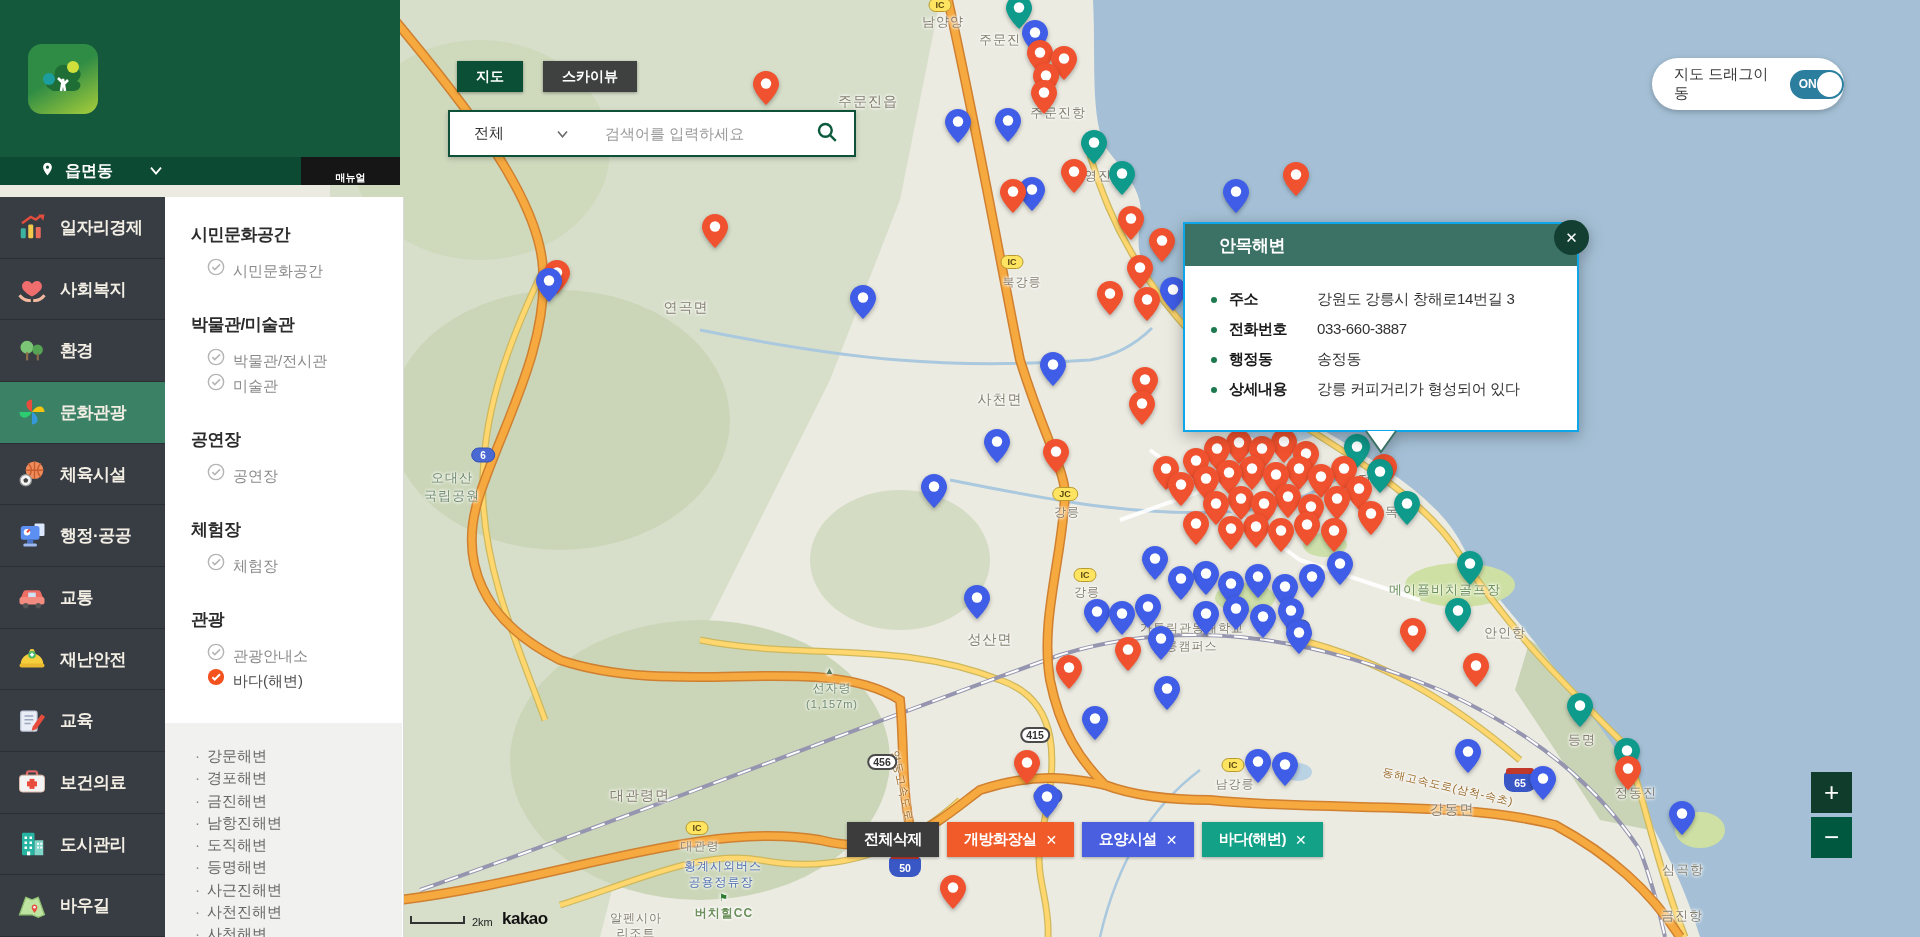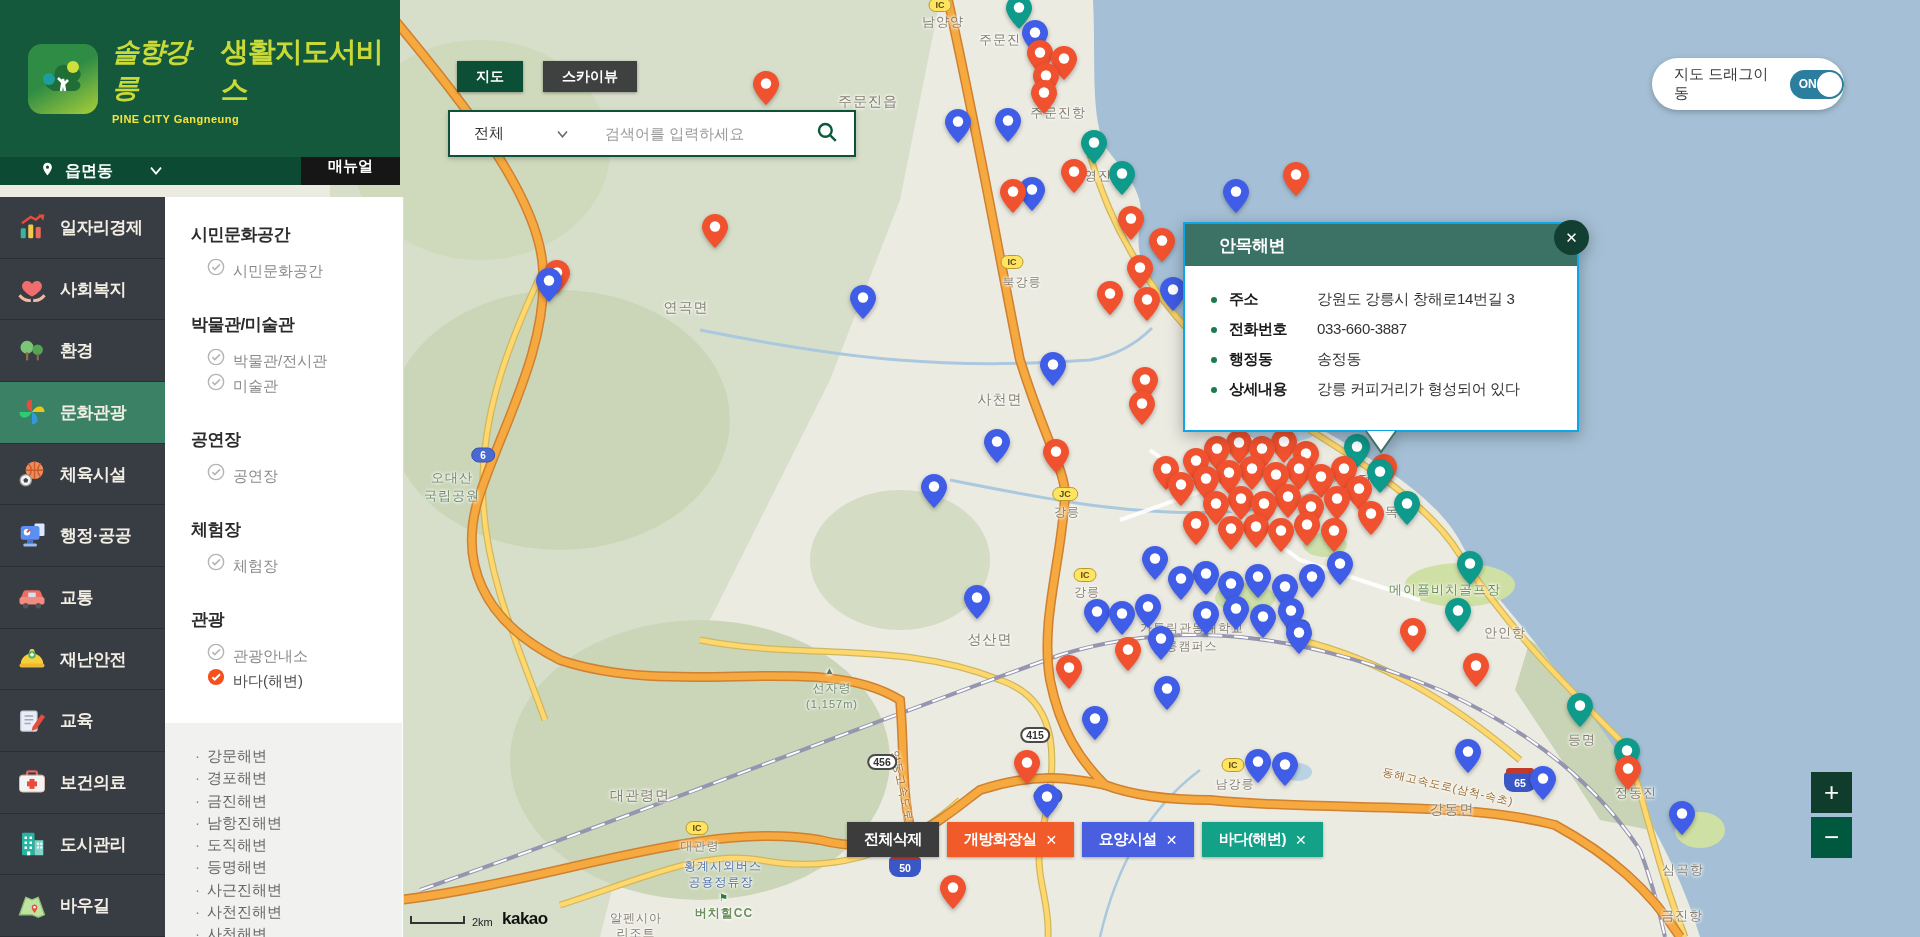--- a/index.html
+++ b/index.html
@@ -25,21 +25,21 @@
   .brand-icon { width:70px; height:70px; border-radius:14px; background:linear-gradient(150deg,#2f8c45 45%,#a8cf3a); flex:0 0 auto; display:flex; align-items:center; justify-content:center; }
   .brand-text { margin-left:14px; }
   .brand-row { display:flex; align-items:baseline; gap:10px; }
   .brand-script { font-size:27px; font-weight:bold; font-style:italic; color:#c9da36; letter-spacing:-1px; }
   .brand-main { font-size:28px; font-weight:bold; color:#c9da36; letter-spacing:-1px; }
   .brand-sub { font-size:11px; font-weight:bold; color:#f5e43c; margin-top:4px; letter-spacing:.5px; }
 
   .locbar { position:absolute; left:0; top:157px; width:400px; height:28px; z-index:10; display:flex; }
   .locbar-left { flex:1; background:#0c4a34; display:flex; align-items:center; padding-left:40px; gap:10px; color:#fff; font-size:16px; font-weight:bold; }
   .locbar-left .chev { margin-left:26px; }
-  .manual-btn { width:99px; background:#161616; color:#fff; font-size:15px; font-weight:bold; display:flex; align-items:flex-start; justify-content:center; }
+  .manual-btn { width:99px; background:#161616; color:#fff; font-size:10px; font-weight:bold; display:flex; align-items:flex-end; justify-content:center; }
 
   .sidebar { position:absolute; left:0; top:197px; width:165px; height:740px; background:#383d44; z-index:10; display:flex; flex-direction:column; }
   .side-item { flex:1; display:flex; align-items:center; gap:13px; padding-left:17px; border-bottom:1px solid #2b2f35; cursor:pointer; }
   .side-item .icon { width:30px; height:30px; flex:0 0 auto; }
   .side-item .lbl { color:#f2eee4; font-size:17px; font-weight:bold; letter-spacing:-0.5px; }
   .side-item.active { background:#3a8166; }
 
   .panel { position:absolute; left:165px; top:197px; width:239px; height:740px; background:#fff; z-index:10; border-right:1px solid #d9d9d9; padding-top:26px; }
   .panel h3 { font-size:17px; font-weight:bold; color:#2b2b2b; margin:0 0 12px 26px; letter-spacing:-0.5px; }
   .panel ul { list-style:none; margin:0 0 30px 42px; }
@@ -630,27 +630,20 @@
 
 <div class="brand">
   <div class="brand-icon">
     <svg width="52" height="52" viewBox="0 0 52 52">
       <path d="M10 34 C6 26 14 20 18 22 C16 12 30 8 33 16 C42 12 48 22 40 28 C46 30 44 38 36 38 L16 38 Z" fill="#1f6e35"></path>
       <circle cx="12" cy="26" r="6" fill="#1d9e9e"></circle>
       <circle cx="36" cy="14" r="6" fill="#cfe03c"></circle>
       <path d="M24 38 L26 26 L28 38 M26 30 L21 25 M26 32 L31 27" stroke="#fff" stroke-width="2.5" fill="none"></path>
     </svg>
   </div>
-  <div class="brand-text">
-    <div class="brand-row">
-      <span class="brand-script">솔향강릉</span>
-      <span class="brand-main">생활지도서비스</span>
-    </div>
-    <div class="brand-sub">PINE CITY Gangneung</div>
-  </div>
 </div>
 
 <div class="locbar">
   <div class="locbar-left">
     <span><svg width="15" height="18" viewBox="0 0 24 24">
           <path d="M12 2 C8 2 5 5 5 9 c0 5 7 13 7 13 s7-8 7-13 c0-4-3-7-7-7z m0 9.5 A2.5 2.5 0 1 1 12 6.5 a2.5 2.5 0 0 1 0 5z" fill="#fff"></path>
         </svg></span>
     <span>읍면동</span>
     <span class="chev"><svg width="14" height="10" viewBox="0 0 16 12">
           <path d="M2 2 L8 9 L14 2" stroke="#fff" stroke-width="2.2" fill="none"></path>

